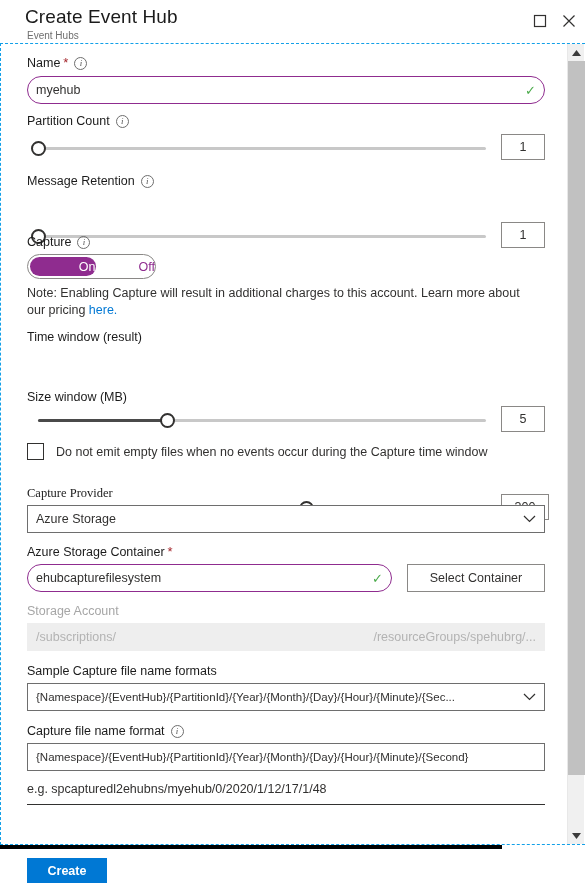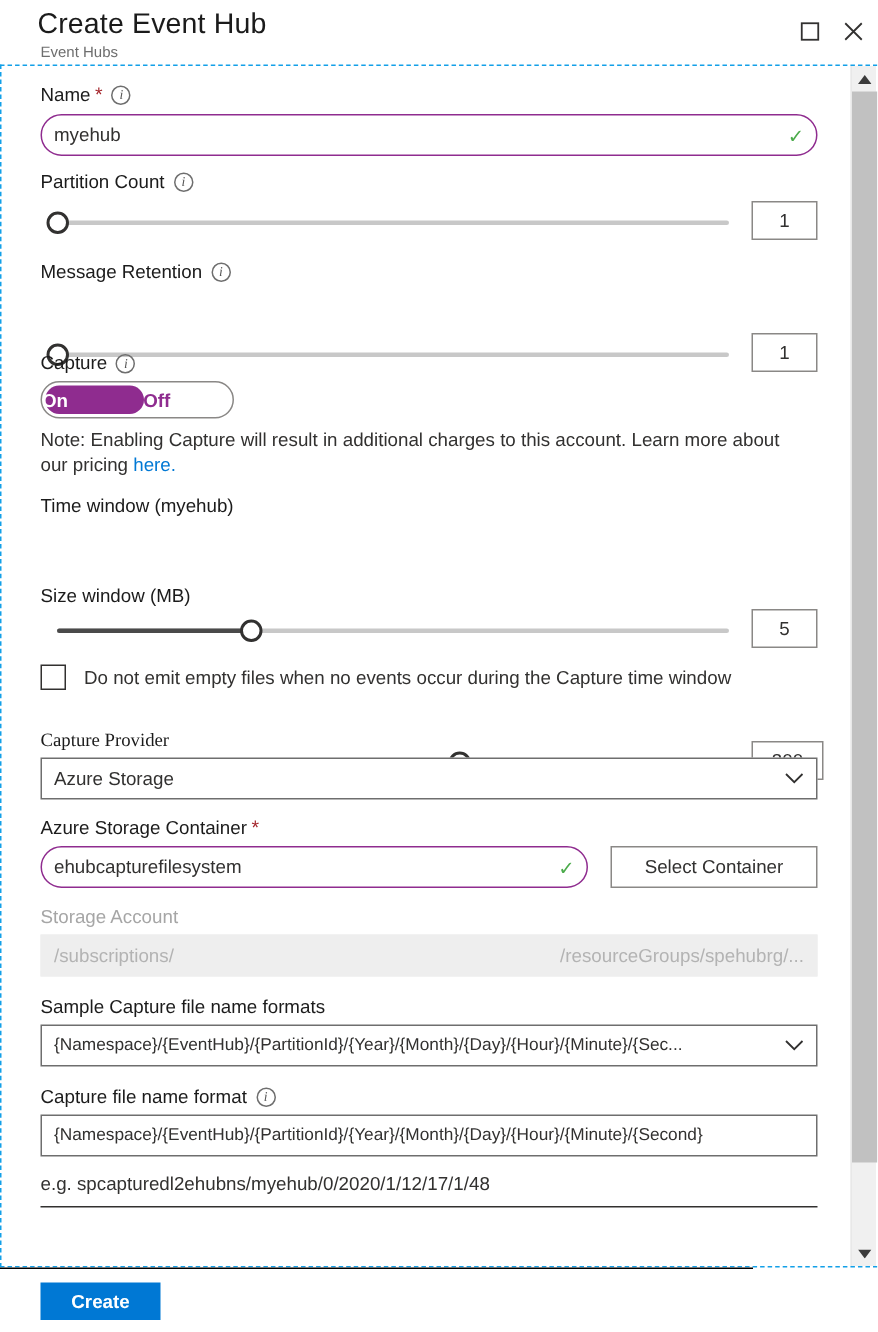--- a/index.html
+++ b/index.html
@@ -105,21 +105,21 @@
   .toggle {
     position: relative; width: 129px; height: 25px;
     border: 1px solid #8a8886; border-radius: 13px; background: #fff;
     display: flex; align-items: center; cursor: pointer; overflow: hidden;
   }
   .toggle .pill {
     position: absolute; left: 2px; top: 2px; width: 66px; height: 19px;
     background: #8f2c8f; border-radius: 11px;
   }
   .toggle .t-on, .toggle .t-off {
-    position: relative; font-size: 12.5px; text-align: left; z-index: 2; font-weight: bold;
+    position: relative; font-size: 12.5px; text-align: right; z-index: 2;
   }
   .toggle .t-on { width: 68px; color: #ffffff; }
   .toggle .t-off { width: 60px; color: #8f2c8f; }
 
   
   .note {
     font-size: 12.5px; color: #323130; line-height: 17px; width: 505px;
   }
   .note a { color: #0078d4; text-decoration: none; cursor: pointer; }
 
@@ -138,21 +138,21 @@
     font-size: 12.5px; color: #323130; cursor: pointer;
   }
   .hint { font-size: 12.5px; color: #323130; }
   .hr-dark {
     position: absolute; height: 1px; background: #323130;
   }
 
   
   .footer {
     position: absolute; left: 0; top: 845px; width: 502px; height: 43px;
-    background: #ffffff; border-top: 1px solid #000000; text-decoration: underline;
+    background: #ffffff; border-top: 4px solid #000000; text-decoration: underline;
   }
   .createbtn {
     position: absolute; left: 27px; top: 9px; width: 80px; height: 25px;
     background: #0078d4; color: #fff; border: none;
     font-size: 12.5px; font-weight: bold;
     font-family: "Liberation Sans", sans-serif;
     display: flex; align-items: center; justify-content: center; cursor: pointer;
   }
 
   
@@ -243,21 +243,21 @@
         <div class="toggle">
           <div class="pill"></div>
           <div class="t-on">On</div>
           <div class="t-off">Off</div>
         </div>
       </div>
       <div class="field note" style="top:241px;"><span>Note: Enabling Capture will result in additional charges to this account. Learn more about our pricing </span><a>here.</a></div>
 
       <div class="field" style="top:285px;">
         <div class="lbl">
-            <span>Time window (myehub)</span>
+            <span>Time window (result)</span>
           </div>
       </div>
       <div class="field sliderrow" style="top:306px; width:518px;">
         <div class="track" style="width:448px;"></div>
         <div class="fill" style="width:129px;"></div>
         <div class="thumb" style="left:133px;"></div>
         <div class="numbox" style="left:474px;">5</div>
       </div>
 
       <div class="field" style="top:345px;">

